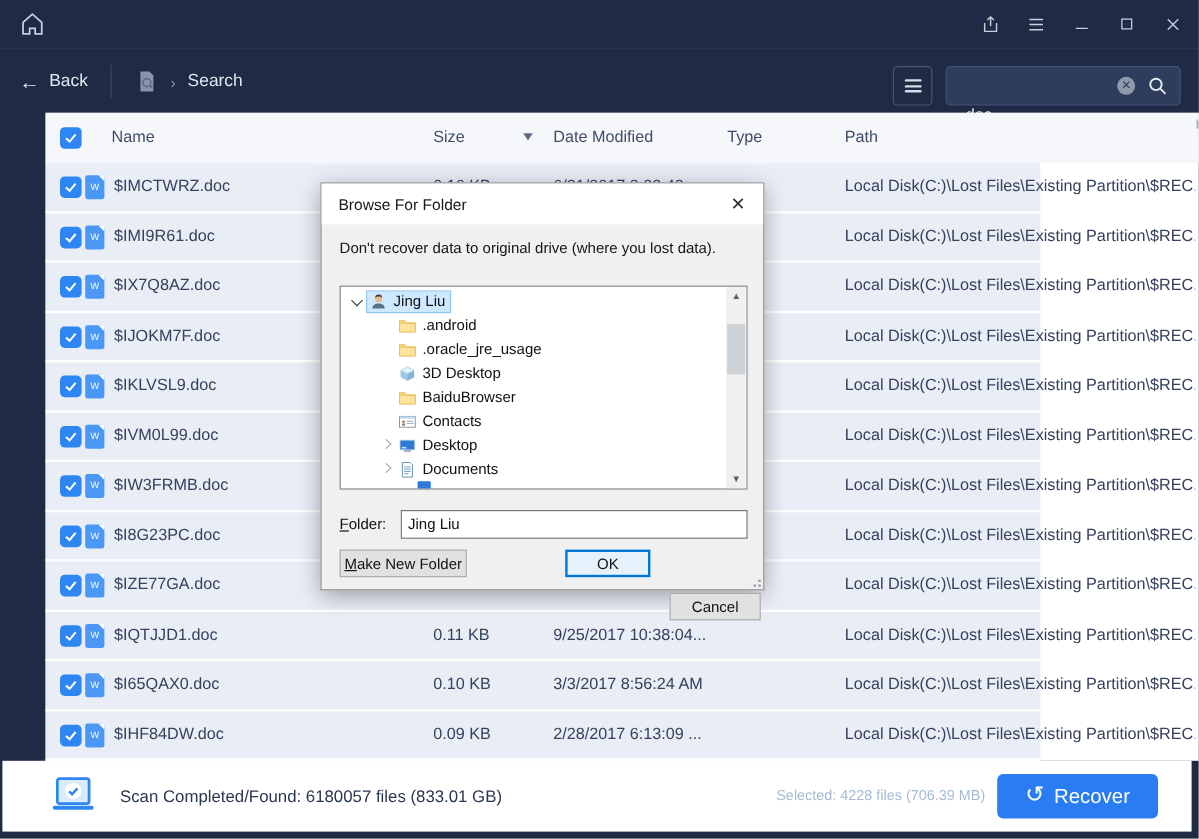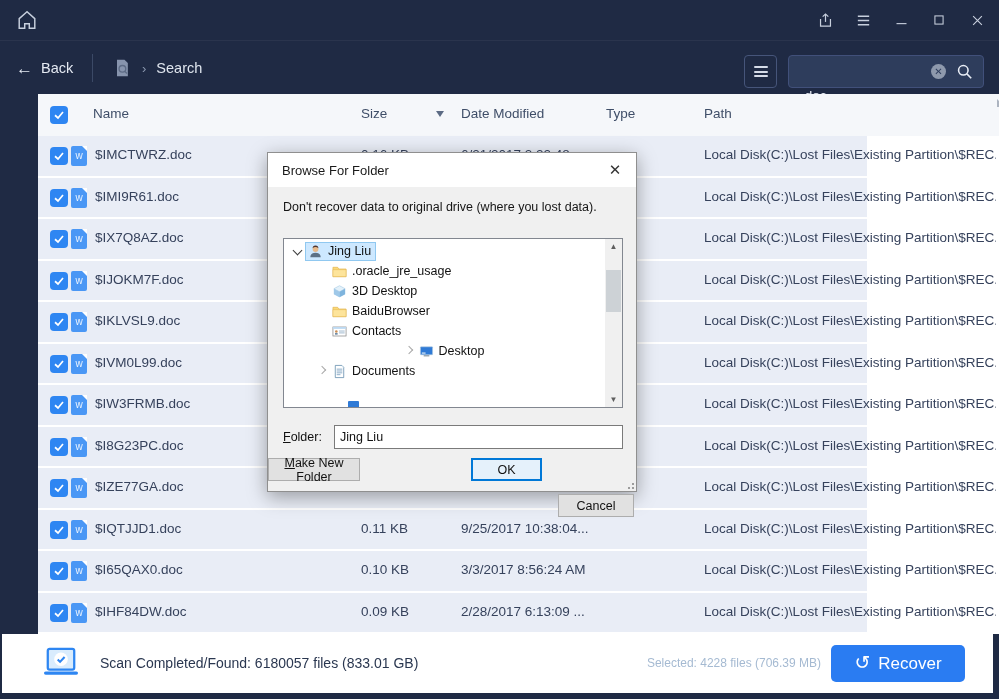--- a/index.html
+++ b/index.html
@@ -86,21 +86,21 @@
   .tree-label.selected { background:#cde8ff; outline:1px solid #90c8f0; }
   .ticon { width:15px; height:15px; flex:0 0 15px; }
   .next-item-sliver { position:absolute; left:64px; top:162px; width:11px; height:8px; background:#2f7ad6; border-radius:1px; }
 
   .folder-row { position:absolute; left:15px; top:272px; display:flex; align-items:center; }
   .folder-label { width:51px; color:#111; }
   .folder-label::first-letter { text-decoration:underline; }
   .folder-input { width:289px; height:24px; border:1px solid #7a7a7a; background:#ffffff; font-family:"Liberation Sans", sans-serif; font-size:12.5px; padding:0 5px; color:#111; }
   .dlg-buttons { position:absolute; left:0; top:305px; width:370px; height:23px; }
   .btn { position:absolute; height:23px; background:#e1e1e1; border:1px solid #adadad; font-family:"Liberation Sans", sans-serif; font-size:12.5px; color:#111; display:flex; align-items:center; justify-content:center; cursor:pointer; }
-  .btn-mnf { left:0; width:92px; }
+  .btn-mnf { left:15px; width:106px; }
   .btn-mnf span { display:block; }
   .btn-mnf span::first-letter { text-decoration:underline; }
   .btn-ok { left:203px; width:71px; border:2px solid #0078d7; background:#e5f1fb; }
   .btn-cancel { left:290px; width:76px;margin-top:36px; }
   .grip { position:absolute; right:2px; bottom:2px; width:10px; height:10px; }
   .grip i { position:absolute; width:2px; height:2px; background:#9c9c9c; }
   .grip i:nth-child(1){ right:0; bottom:0; } .grip i:nth-child(2){ right:4px; bottom:0; } .grip i:nth-child(3){ right:0; bottom:4px; }
 </style>
 </head>
 <body>
@@ -439,27 +439,36 @@
           <div class="tree-item" style="padding-left: 6px;">
             <span class="exp exp-down"></span>
             <span class="tree-label selected">
               <svg class="ticon" viewBox="0 0 16 16">
                 <use href="#sym-user"></use>
               </svg>
               <span class="tlabel">Jing Liu</span>
             </span>
           </div>
 
-
           <div class="tree-item" style="padding-left: 30px;">
             <span class="exp exp-none"></span>
             <span class="tree-label">
               <svg class="ticon" viewBox="0 0 16 16">
                 <use href="#sym-folder"></use>
               </svg>
+              <span class="tlabel">.android</span>
+            </span>
+          </div>
+
+          <div class="tree-item" style="padding-left: 30px;">
+            <span class="exp exp-none"></span>
+            <span class="tree-label">
+              <svg class="ticon" viewBox="0 0 16 16">
+                <use href="#sym-folder"></use>
+              </svg>
               <span class="tlabel">.oracle_jre_usage</span>
             </span>
           </div>
 
           <div class="tree-item" style="padding-left: 30px;">
             <span class="exp exp-none"></span>
             <span class="tree-label">
               <svg class="ticon" viewBox="0 0 16 16">
                 <use href="#sym-cube"></use>
               </svg>
@@ -480,21 +489,21 @@
           <div class="tree-item" style="padding-left: 30px;">
             <span class="exp exp-none"></span>
             <span class="tree-label">
               <svg class="ticon" viewBox="0 0 16 16">
                 <use href="#sym-contacts"></use>
               </svg>
               <span class="tlabel">Contacts</span>
             </span>
           </div>
 
-          <div class="tree-item" style=" justify-content: center;">
+          <div class="tree-item" style="padding-left: 30px;">
             <span class="exp exp-right"></span>
             <span class="tree-label">
               <svg class="ticon" viewBox="0 0 16 16">
                 <use href="#sym-monitor"></use>
               </svg>
               <span class="tlabel">Desktop</span>
             </span>
           </div>
 
           <div class="tree-item" style="padding-left: 30px;">

